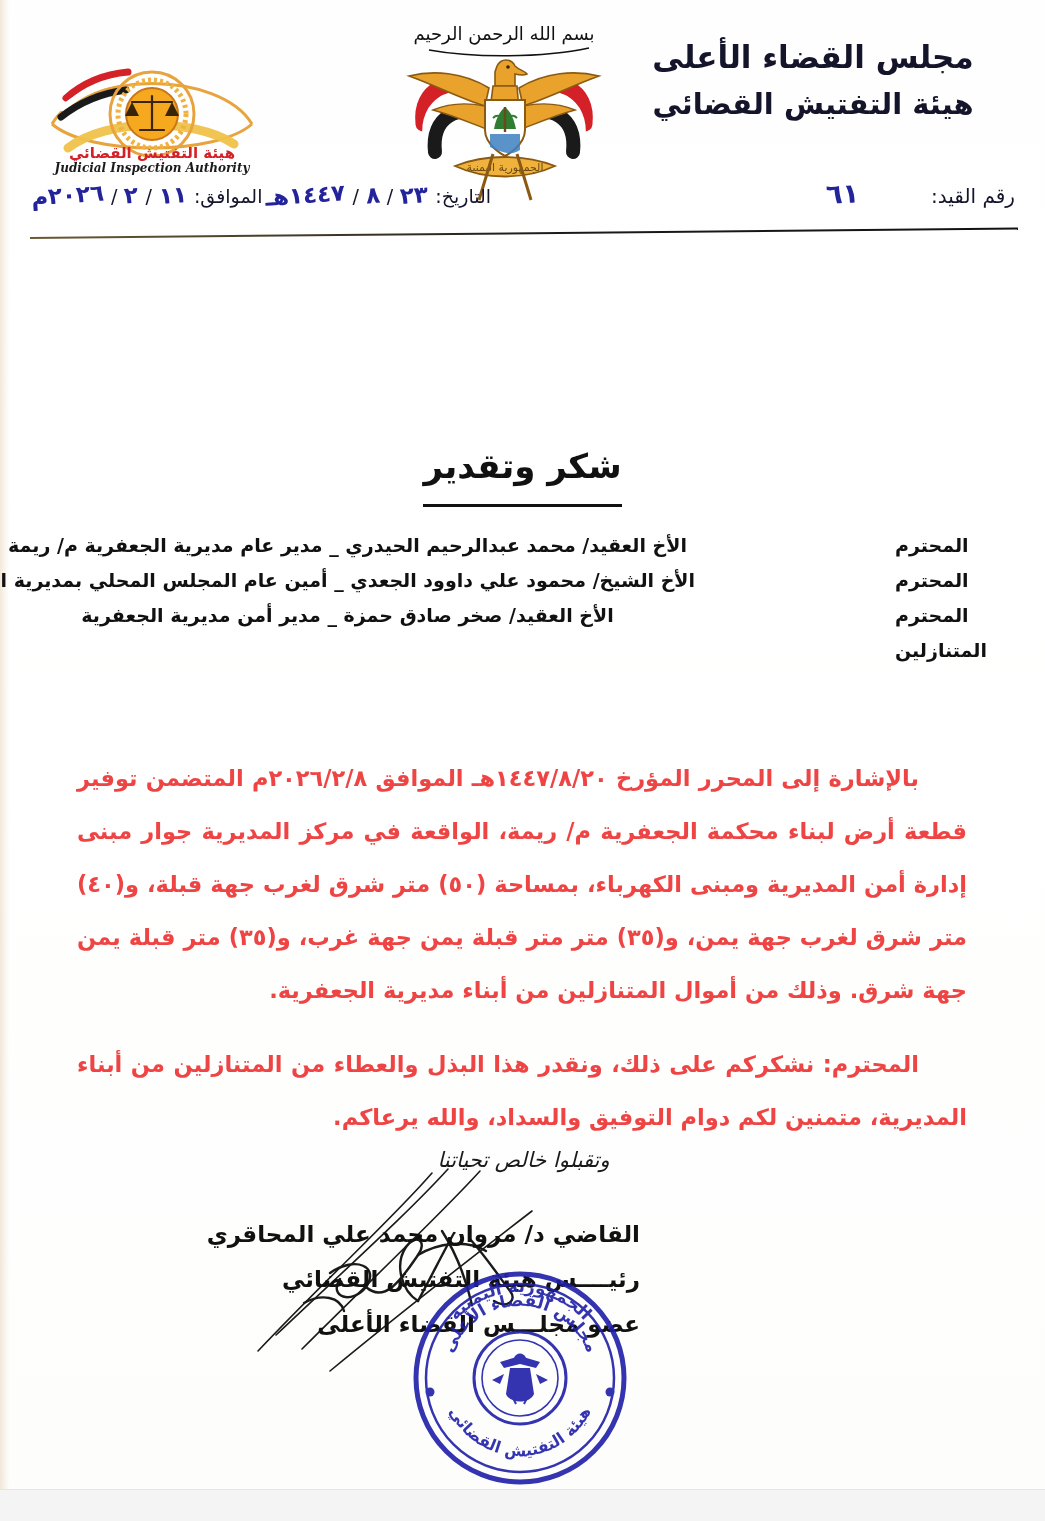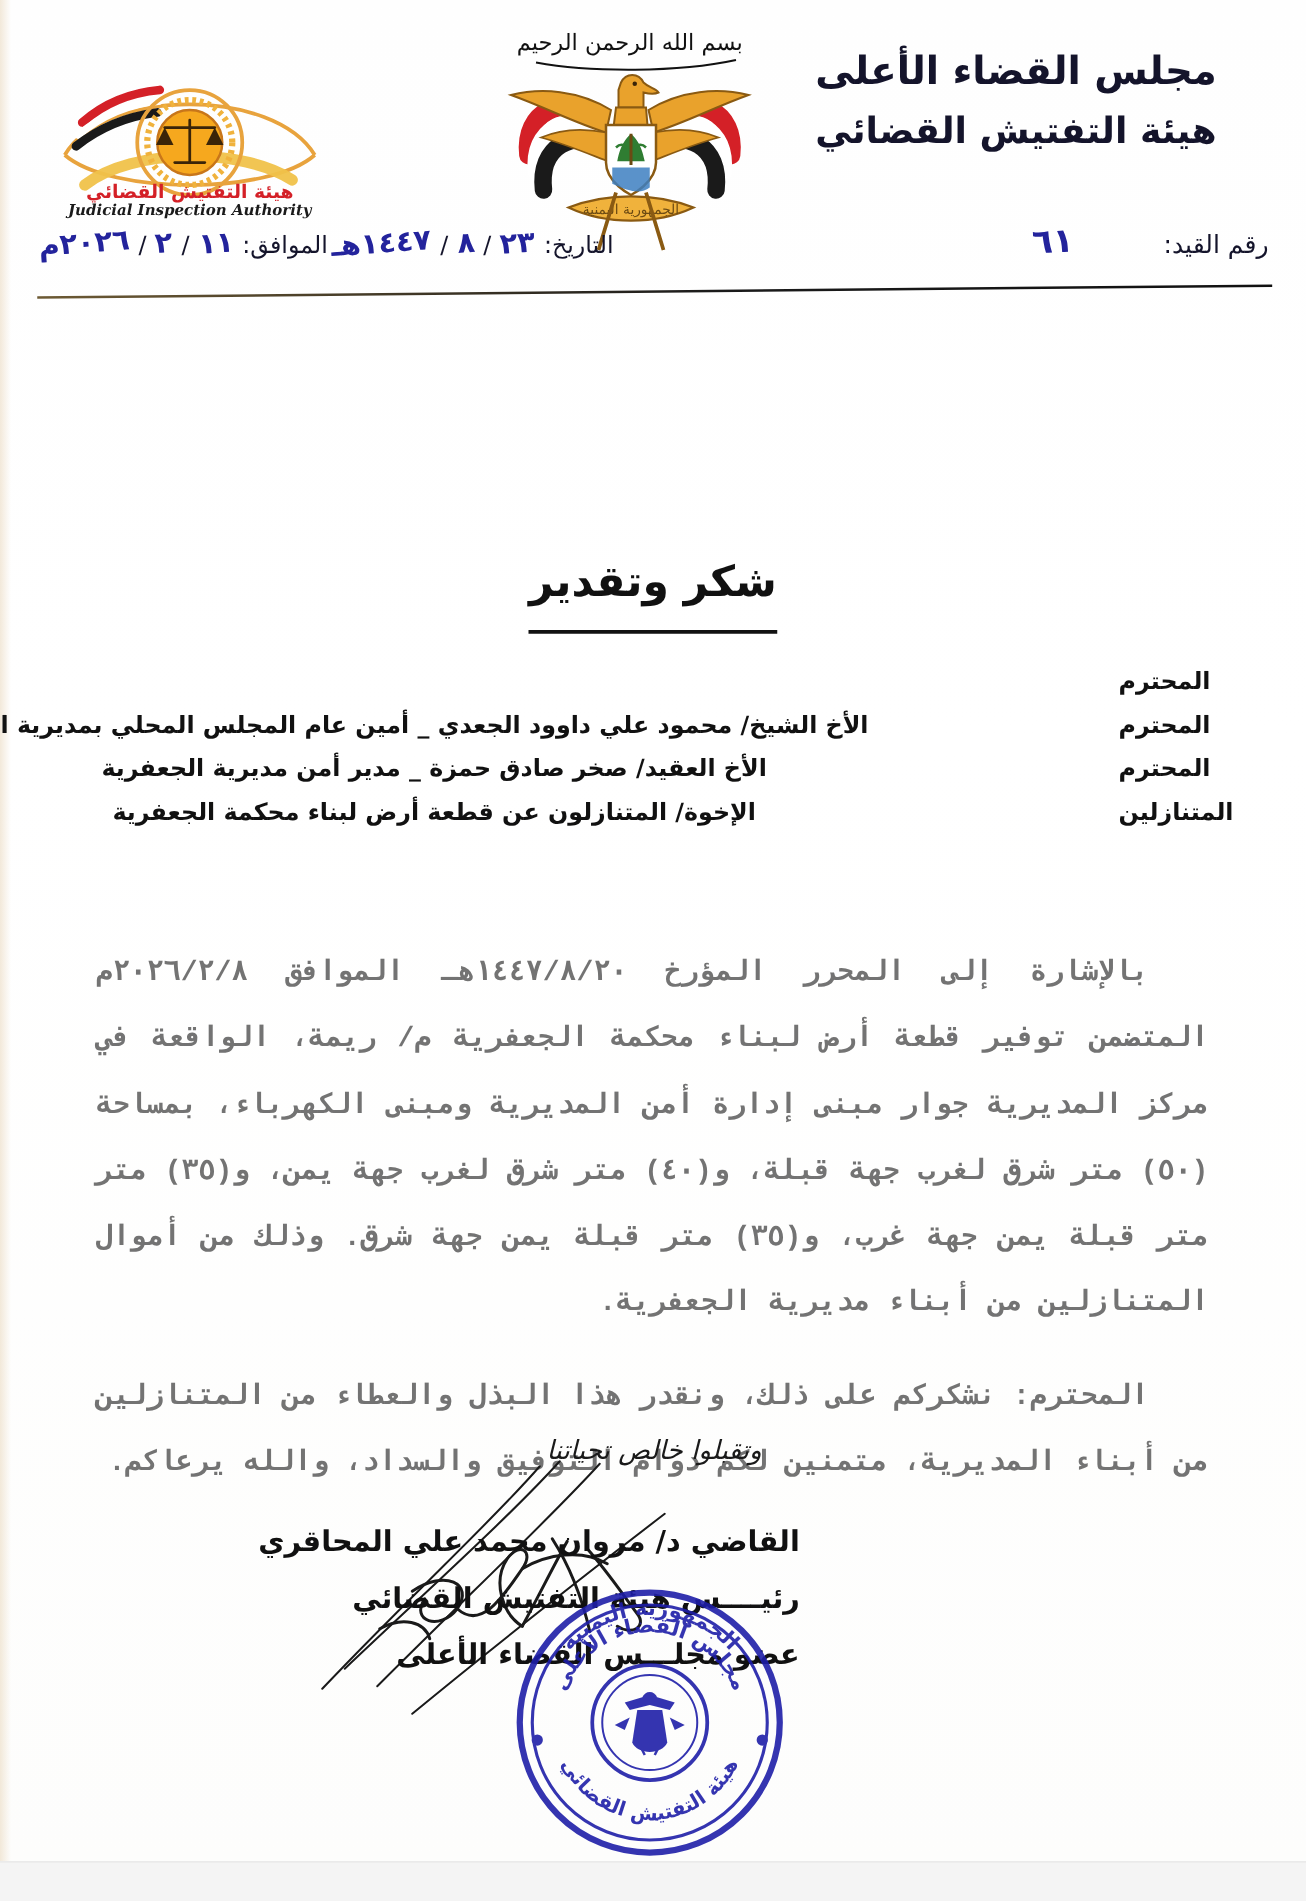--- a/index.html
+++ b/index.html
@@ -211,23 +211,22 @@
   
   .body-text {
     position: absolute;
     right: 78px;
     top: 752px;
     width: 890px;
     direction: rtl;
     text-align: justify;
     font-size: 22.5px;
     line-height: 2.35;
-    color: #737373;
+    color: #ef4444;
     font-weight: 600;
-    font-family: Liberation Mono, monospace;
   }
   .body-text p { margin: 0 0 22px 0; }
   .body-text p.indent { text-indent: 48px; }
   .lead {
     font-weight: bold;
   }
 
   
   .closing-line {
     position: absolute;
@@ -378,32 +377,32 @@
 
   <div class="rule"></div>
 
   <div class="doc-title">
     <span>شكر وتقدير</span>
   </div>
 
   <div class="recipients">
     <div class="recip-row">
       <span class="recip-honor">المحترم</span>
+      <span class="recip-text">الأخ العقيد/ محمد عبدالرحيم الحيدري _ مدير عام مديرية الجعفرية م/ ريمة</span>
     </div>
     <div class="recip-row">
       <span class="recip-honor">المحترم</span>
       <span class="recip-text">الأخ الشيخ/ محمود علي داوود الجعدي _ أمين عام المجلس المحلي بمديرية الجعفرية</span>
     </div>
     <div class="recip-row">
       <span class="recip-honor">المحترم</span>
       <span class="recip-text">الأخ العقيد/ صخر صادق حمزة _ مدير أمن مديرية الجعفرية</span>
     </div>
     <div class="recip-row">
       <span class="recip-honor">المتنازلين</span>
-      <span class="recip-text">الإخوة/ المتنازلون عن قطعة أرض لبناء محكمة الجعفرية</span>
     </div>
   </div>
 
 
   <div class="body-text">
     <p class="indent">بالإشارة إلى المحرر المؤرخ ١٤٤٧/٨/٢٠هـ الموافق ٢٠٢٦/٢/٨م المتضمن توفير قطعة أرض لبناء محكمة الجعفرية م/ ريمة، الواقعة في مركز المديرية جوار مبنى إدارة أمن المديرية ومبنى الكهرباء، بمساحة (٥٠) متر شرق لغرب جهة قبلة، و(٤٠) متر شرق لغرب جهة يمن، و(٣٥) متر متر قبلة يمن جهة غرب، و(٣٥) متر قبلة يمن جهة شرق. وذلك من أموال المتنازلين من أبناء مديرية الجعفرية.</p>
     <p class="indent">
       <span class="lead">المحترم</span><span>: نشكركم على ذلك، ونقدر هذا البذل والعطاء من المتنازلين من أبناء المديرية، متمنين لكم دوام التوفيق والسداد، والله يرعاكم.</span>
     </p>
   </div>

